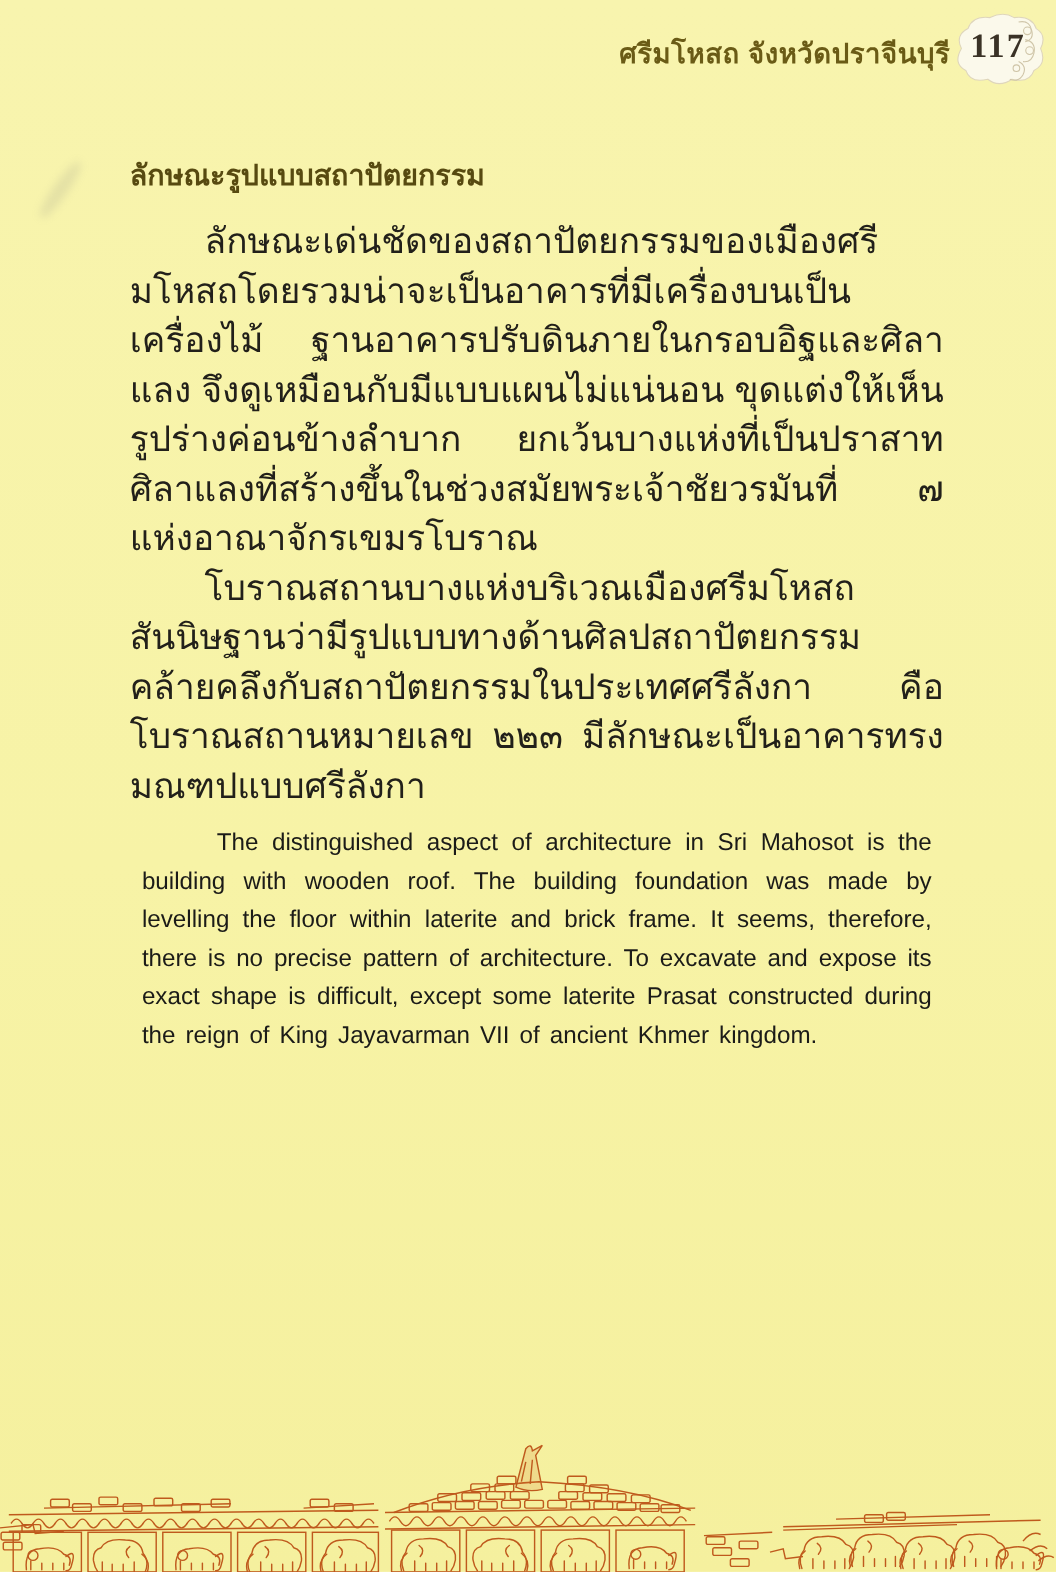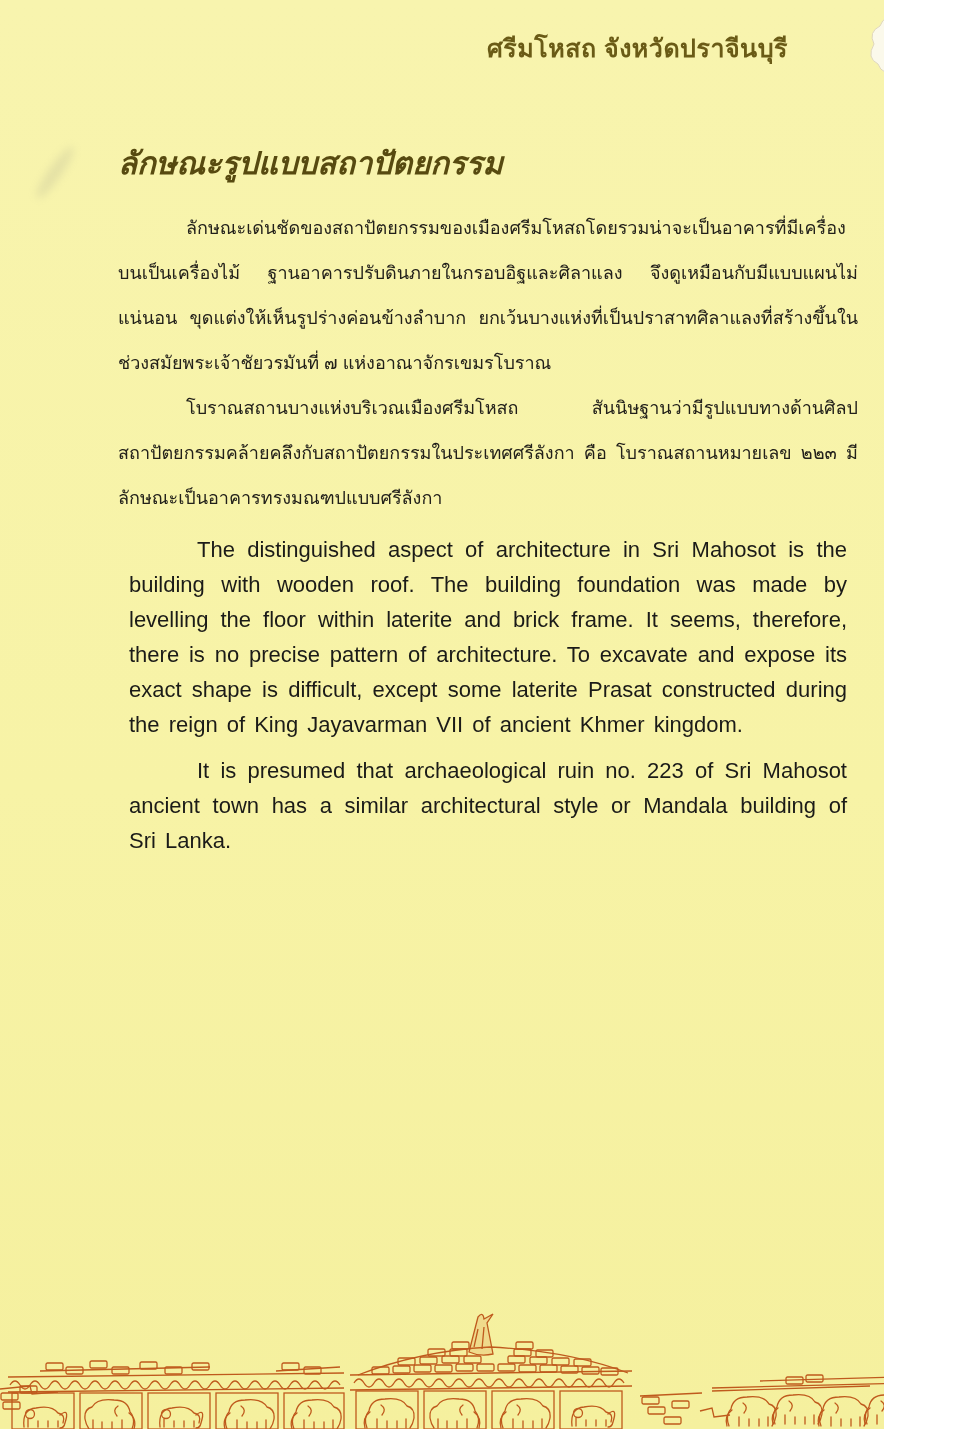--- a/index.html
+++ b/index.html
@@ -1,17 +1,17 @@
 <!DOCTYPE html>
 <html><head>
 <meta charset="utf-8">
 <style>
   html,body { margin:0; padding:0; }
   .page {
-    position:relative; width:884px; height:1429px; overflow:hidden;
+    position:relative; width:960px; height:1429px; overflow:hidden;
     background:linear-gradient(180deg,#f8f4ae 0%, #f7f3a6 55%, #f5f09e 100%);
     font-family:"Liberation Sans","DejaVu Sans",sans-serif;
   }
   .header-title {
     position:absolute; top:28px; right:96px;
     font-size:25px; font-weight:bold; color:#6a5b16; letter-spacing:.5px;
     z-index:2;
   }
   .seal { position:absolute; top:6px; left:860px; width:92px; height:76px; z-index:1; }
   .seal svg { position:absolute; inset:0; }
@@ -20,24 +20,24 @@
     font-family:"Liberation Serif","DejaVu Serif",serif;
     font-size:31px; font-weight:bold; color:#3a3226; letter-spacing:2px; z-index:3;
   }
   .smudge {
     position:absolute; left:24px; top:166px; width:62px; height:13px;
     background:#96968a; opacity:.20; filter:blur(4px);
     transform:rotate(125deg); border-radius:50%;
   }
   .content { position:absolute; top:138px; left:118px; width:740px; }
   .thai-heading {
-    margin:0 0 18px 0; font-size:31px; font-weight:bold; color:#574a10;font-style:italic;
+    margin:0 0 18px 0; font-size:26px; font-weight:bold; color:#574a10;
   }
   .thai-para {
-    margin:0; font-size:18px; line-height:45px; color:#22201a;
+    margin:0; font-size:32px; line-height:45px; color:#22201a;
     text-align:justify; text-indent:68px; overflow-wrap:break-word;
   }
   .eng-heading {
     margin:44px 0 20px 0;
     font-family:"Liberation Mono","DejaVu Sans Mono",monospace;
     font-size:23px; font-weight:bold; color:#6d4f12; letter-spacing:.5px;
   }
   .eng-para {
     margin:11px; font-size:22px; line-height:35px; color:#1b1b18;
     text-align:justify; text-indent:68px; word-spacing:3px;
@@ -67,21 +67,20 @@
     <span class="page-num">117</span>
   </div>
 
   <div class="smudge"></div>
 
   <div class="content">
     <h1 class="thai-heading">ลักษณะรูปแบบสถาปัตยกรรม</h1>
     <p class="thai-para">ลักษณะเด่นชัดของสถาปัตยกรรมของเมืองศรีมโหสถโดยรวมน่าจะเป็นอาคารที่มีเครื่องบนเป็นเครื่องไม้ ฐานอาคารปรับดินภายในกรอบอิฐและศิลาแลง จึงดูเหมือนกับมีแบบแผนไม่แน่นอน ขุดแต่งให้เห็นรูปร่างค่อนข้างลำบาก ยกเว้นบางแห่งที่เป็นปราสาทศิลาแลงที่สร้างขึ้นในช่วงสมัยพระเจ้าชัยวรมันที่ ๗ แห่งอาณาจักรเขมรโบราณ</p>
     <p class="thai-para">โบราณสถานบางแห่งบริเวณเมืองศรีมโหสถ สันนิษฐานว่ามีรูปแบบทางด้านศิลปสถาปัตยกรรมคล้ายคลึงกับสถาปัตยกรรมในประเทศศรีลังกา คือ โบราณสถานหมายเลข ๒๒๓ มีลักษณะเป็นอาคารทรงมณฑปแบบศรีลังกา</p>
     <p class="eng-para">The distinguished aspect of architecture in Sri Mahosot is the building with wooden roof. The building foundation was made by levelling the floor within laterite and brick frame. It seems, therefore, there is no precise pattern of architecture. To excavate and expose its exact shape is difficult, except some laterite Prasat constructed during the reign of King Jayavarman VII of ancient Khmer kingdom.</p>
-    <p class="eng-para">It is presumed that archaeological ruin no. 223 of Sri Mahosot ancient town has a similar architectural style or Mandala building of Sri Lanka.</p>
   </div>
 
   <div class="footer-art">
     <svg viewBox="0 0 960 140" preserveAspectRatio="none">
       <defs>
         <g id="el" fill="none" stroke-linecap="round">
           <path d="M7,34 Q3,24 9,17 Q11,5 25,5 Q42,3 47,12 Q55,14 54,24 Q53,30 50,34"></path>
           <path d="M10,18 Q2,24 5,34"></path>
           <path d="M21,11 Q27,15 22,21"></path>
           <path d="M17,34 L17,25 M27,34 L27,27 M37,34 L37,27 M46,34 L46,25"></path>

